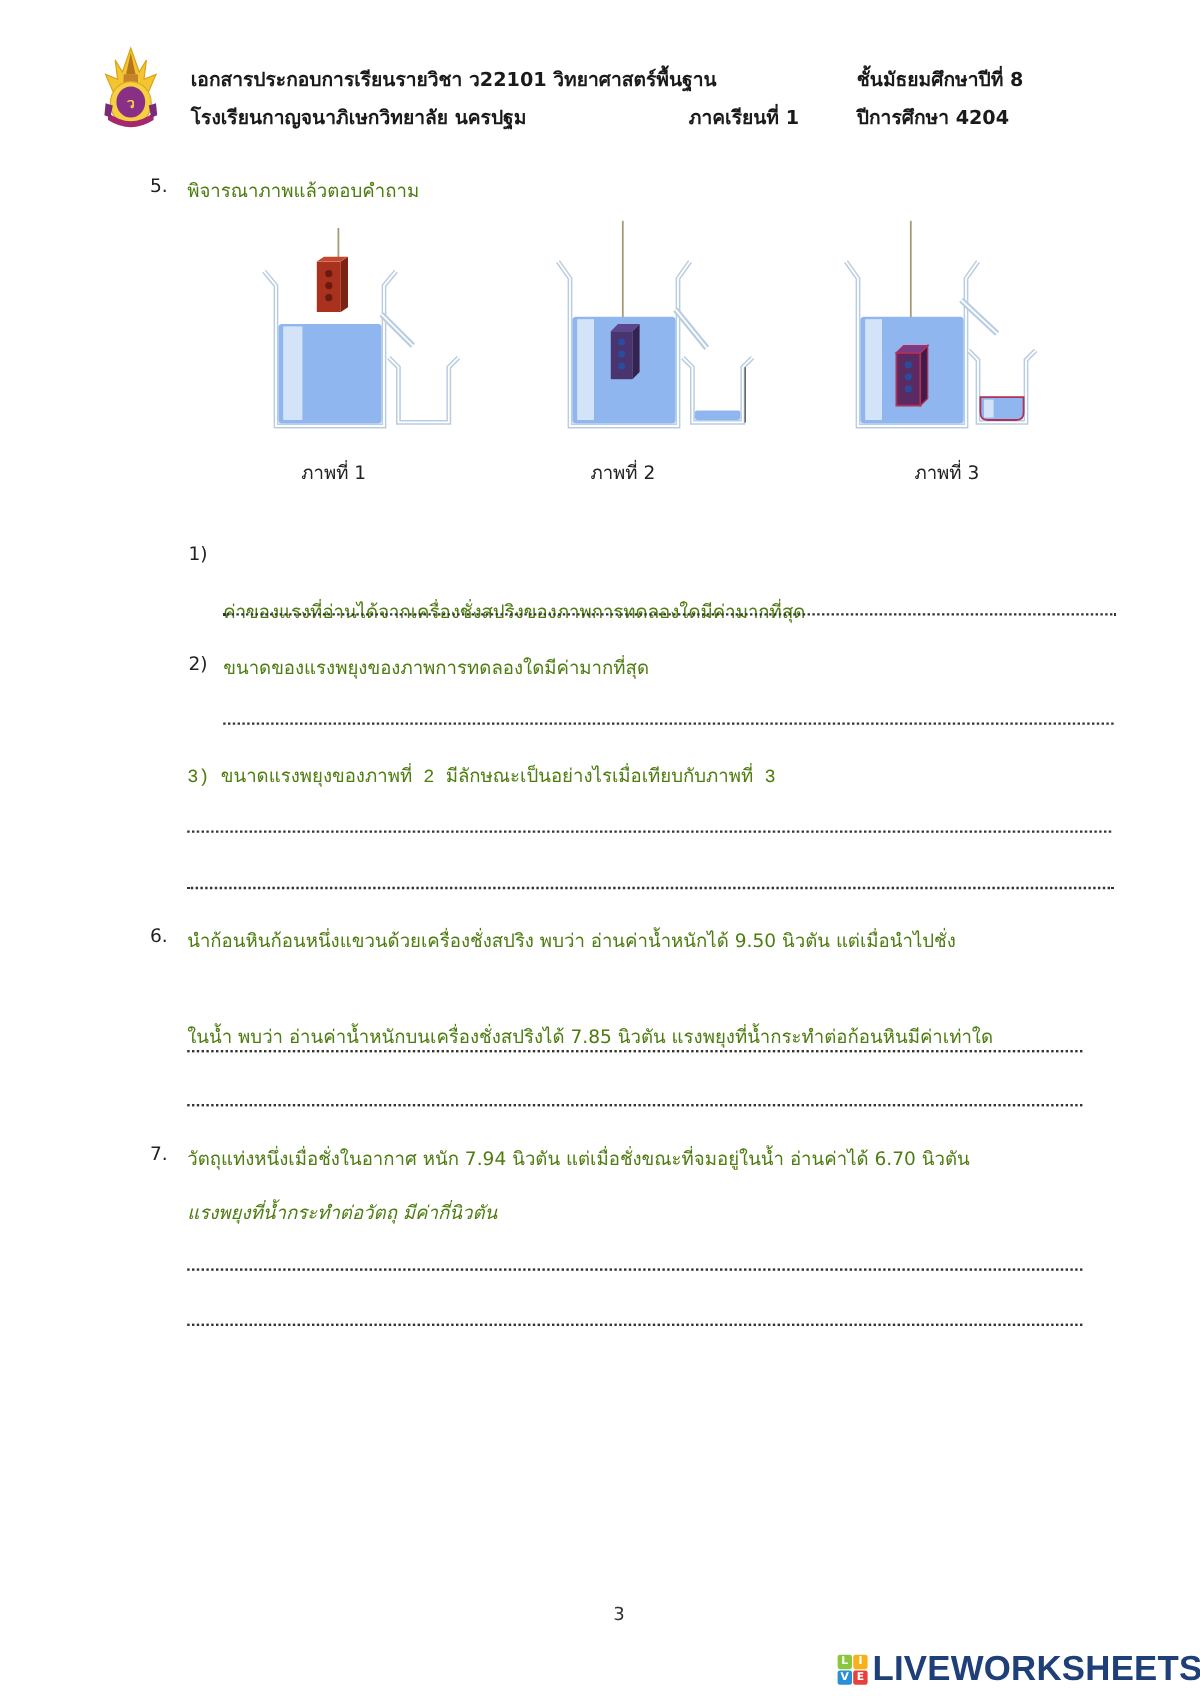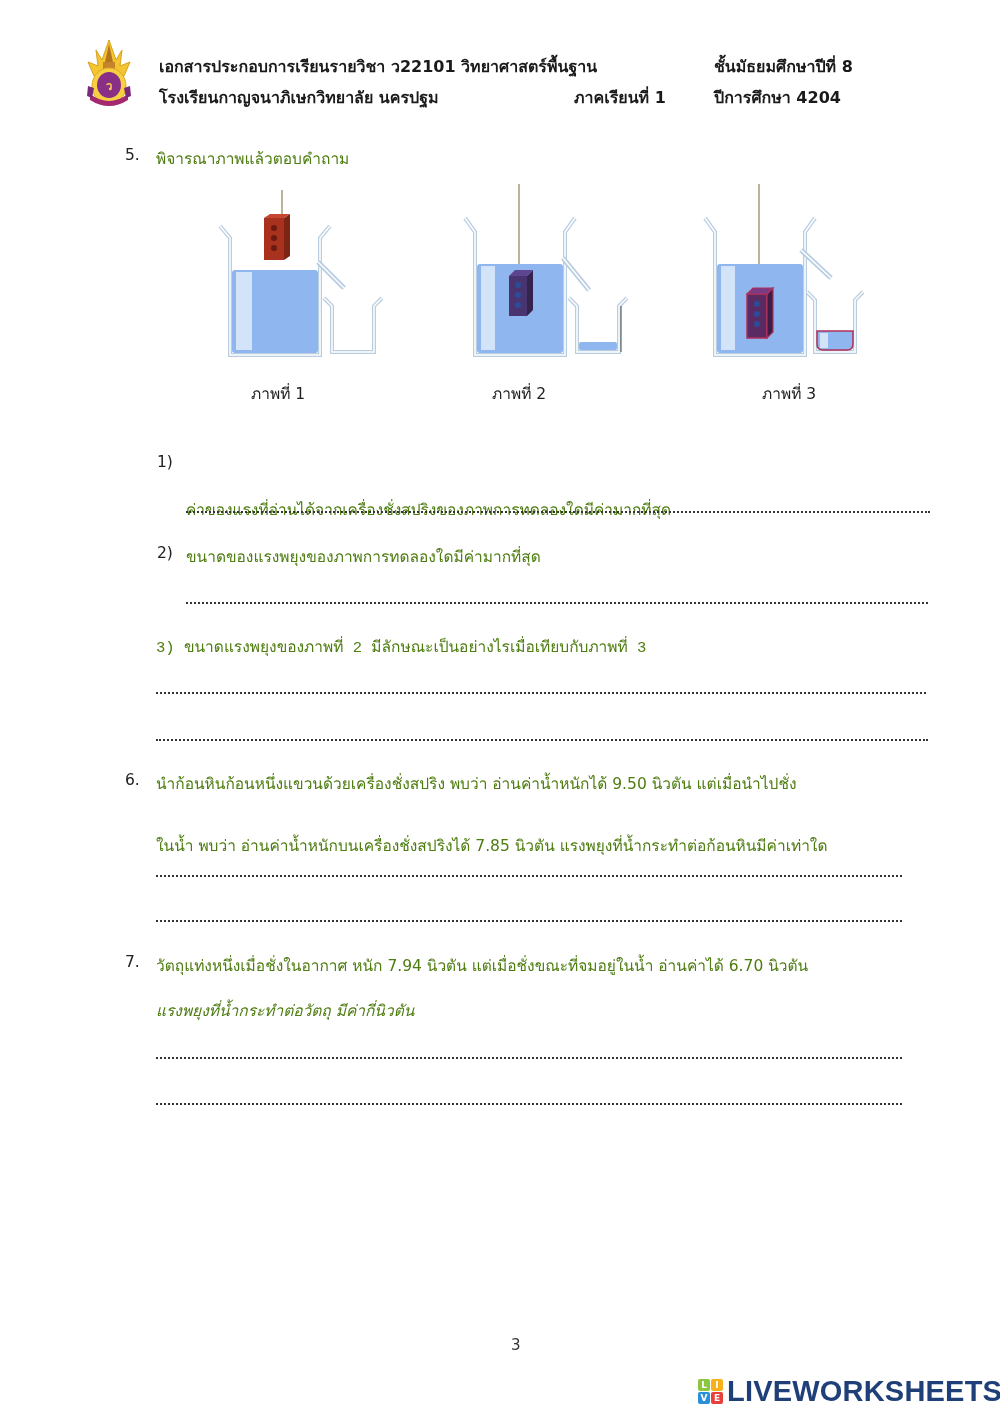--- a/index.html
+++ b/index.html
@@ -123,21 +123,21 @@
 <div class="abs num" style="left:157px;top:544px;">2)</div>
 <div class="abs txt" style="left:186px;top:544px;">ขนาดของแรงพยุงของภาพการทดลองใดมีค่ามากที่สุด</div>
 <div class="dots" style="left:186px;top:602px;width:742px;"></div>
 
 <div class="abs txt" style="left:156px;top:634px;font-family:Liberation Mono, monospace;"><span>3)</span> <span>ขนาดแรงพยุงของภาพที่ 2 มีลักษณะเป็นอย่างไรเมื่อเทียบกับภาพที่ 3</span></div>
 <div class="dots" style="left:156px;top:692px;width:770px;"></div>
 <div class="dots" style="left:156px;top:739px;width:772px;"></div>
 
 <div class="abs num" style="left:125px;top:771px;">6.</div>
 <div class="abs txt" style="left:156px;top:771px;">นำก้อนหินก้อนหนึ่งแขวนด้วยเครื่องชั่งสปริง พบว่า อ่านค่าน้ำหนักได้ 9.50 นิวตัน แต่เมื่อนำไปชั่ง</div>
-<div class="abs txt" style="left:156px;top:833px;">ในน้ำ พบว่า อ่านค่าน้ำหนักบนเครื่องชั่งสปริงได้ 7.85 นิวตัน แรงพยุงที่น้ำกระทำต่อก้อนหินมีค่าเท่าใด</div>
+<div class="abs txt" style="left:156px;top:851px;">ในน้ำ พบว่า อ่านค่าน้ำหนักบนเครื่องชั่งสปริงได้ 7.85 นิวตัน แรงพยุงที่น้ำกระทำต่อก้อนหินมีค่าเท่าใด</div>
 <div class="dots" style="left:156px;top:875px;width:746px;"></div>
 <div class="dots" style="left:156px;top:920px;width:746px;"></div>
 
 <div class="abs num" style="left:125px;top:953px;">7.</div>
 <div class="abs txt" style="left:156px;top:953px;">วัตถุแท่งหนึ่งเมื่อชั่งในอากาศ หนัก 7.94 นิวตัน แต่เมื่อชั่งขณะที่จมอยู่ในน้ำ อ่านค่าได้ 6.70 นิวตัน</div>
 <div class="abs txt" style="left:156px;top:998px;font-style:italic;">แรงพยุงที่น้ำกระทำต่อวัตถุ มีค่ากี่นิวตัน</div>
 <div class="dots" style="left:156px;top:1057px;width:746px;"></div>
 <div class="dots" style="left:156px;top:1103px;width:746px;"></div>
 
 <div class="abs page-no" style="left:511px;top:1336px;">3</div>

